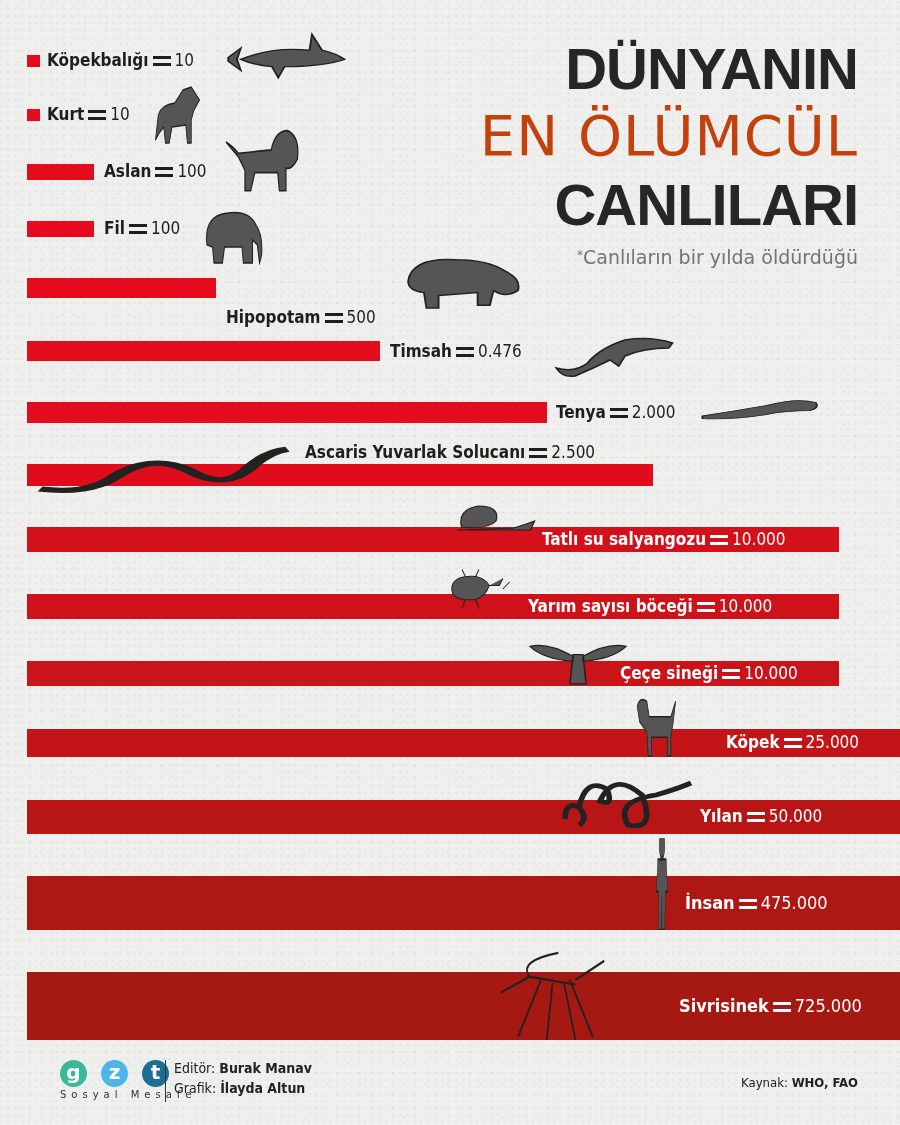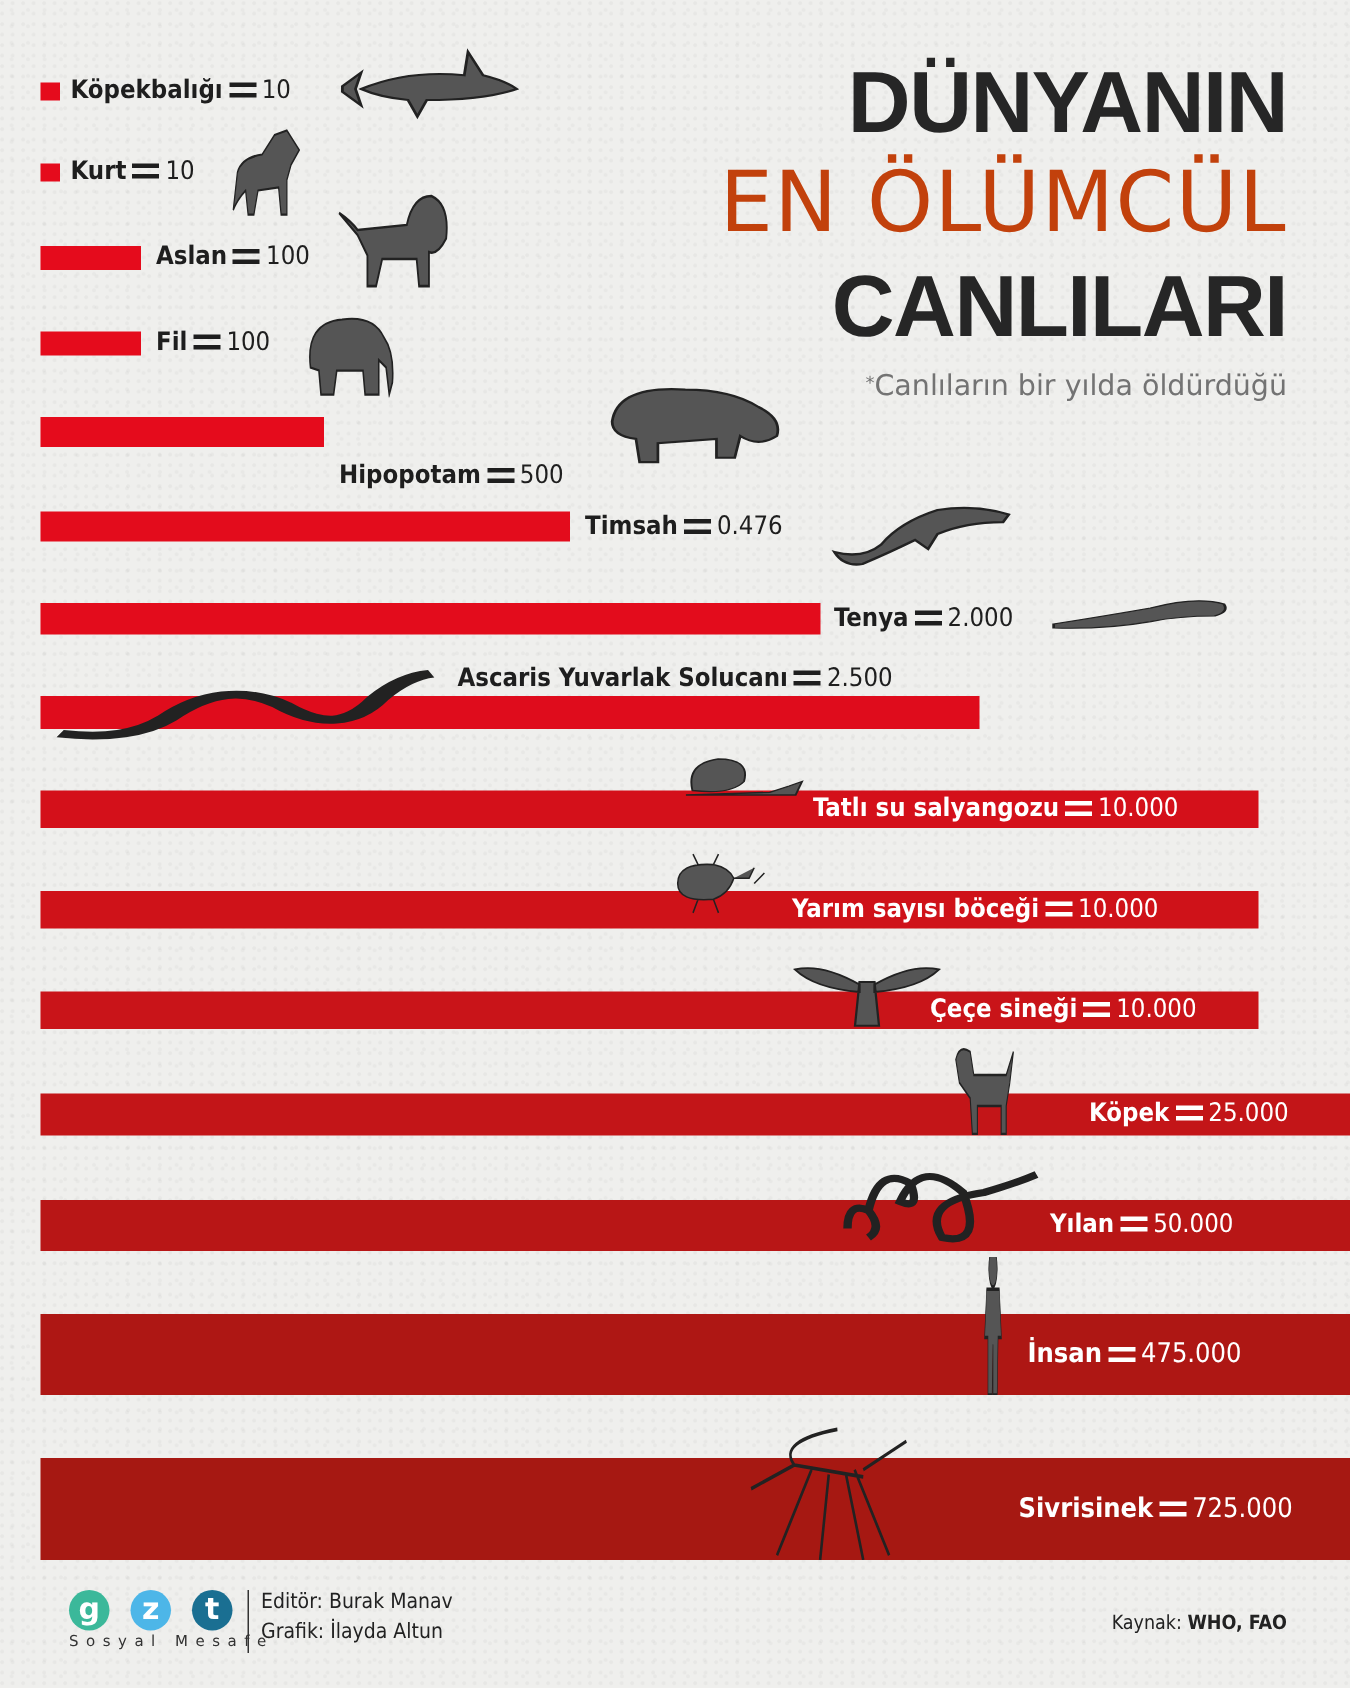--- a/index.html
+++ b/index.html
@@ -40,36 +40,36 @@
   .label .eq::before, .label .eq::after {
     content:""; position:absolute; left:0; right:0; height:3px; background:currentColor;
   }
   .label .eq::before { top:0; } .label .eq::after { bottom:0; }
   .dark { color:#1e1e1e; }
   .light { color:#ffffff; }
   .val { font-weight:normal; }
 
   .icon { position:absolute; }
 
-  .footer-logo { position:absolute; left:46px; top:1060px; }
+  .footer-logo { position:absolute; left:60px; top:1060px; }
   .dot {
     display:inline-block; width:27px; height:27px; border-radius:50%;
     color:#fff; font-weight:bold; text-align:center; line-height:25px;
     font-size:20px; margin-right:14px; font-family:"DejaVu Sans", sans-serif;
   }
   .logo-sub {
     font-size:10px; letter-spacing:5px; color:#333; margin-top:2px;
     font-family:"DejaVu Sans", sans-serif;
   }
   .divider { position:absolute; left:165px; top:1060px; width:1px; height:42px; background:#333; }
   .credits {
     position:absolute; left:174px; top:1058px; font-size:14px; line-height:20px;
     font-family:"DejaVu Sans Condensed","DejaVu Sans", sans-serif; color:#222;
   }
-  .credits b { font-weight:normal; }
+  .credits b { font-weight:bold; }
   .source {
     position:absolute; right:42px; top:1075px; font-size:13px;
     font-family:"DejaVu Sans Condensed","DejaVu Sans", sans-serif; color:#222;
   }
 </style>
 </head>
 <body>
 
 <div class="title t1">DÜNYANIN</div>
 <div class="title t2">EN ÖLÜMCÜL</div>

